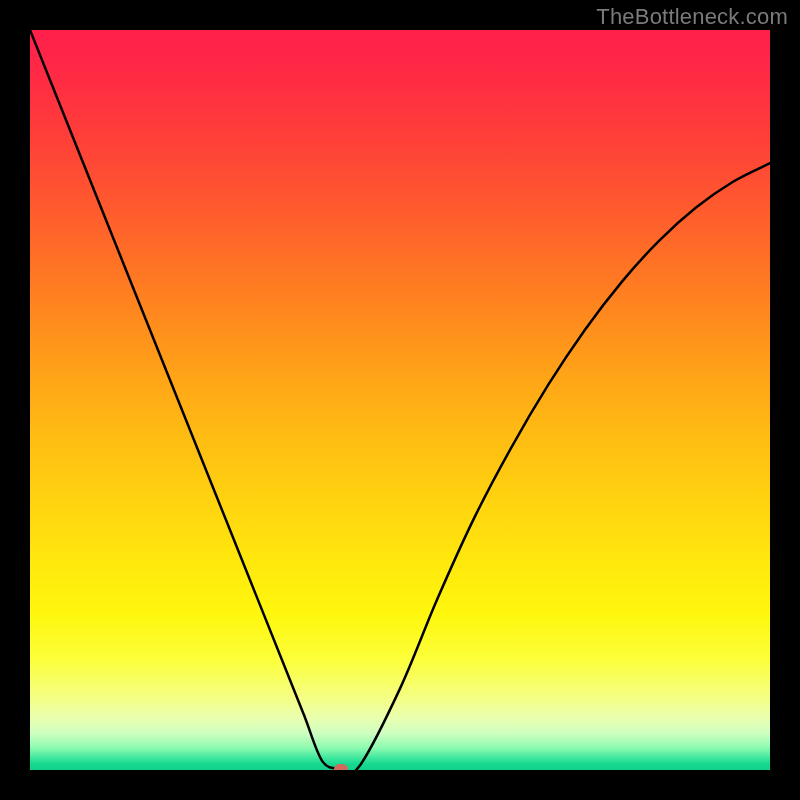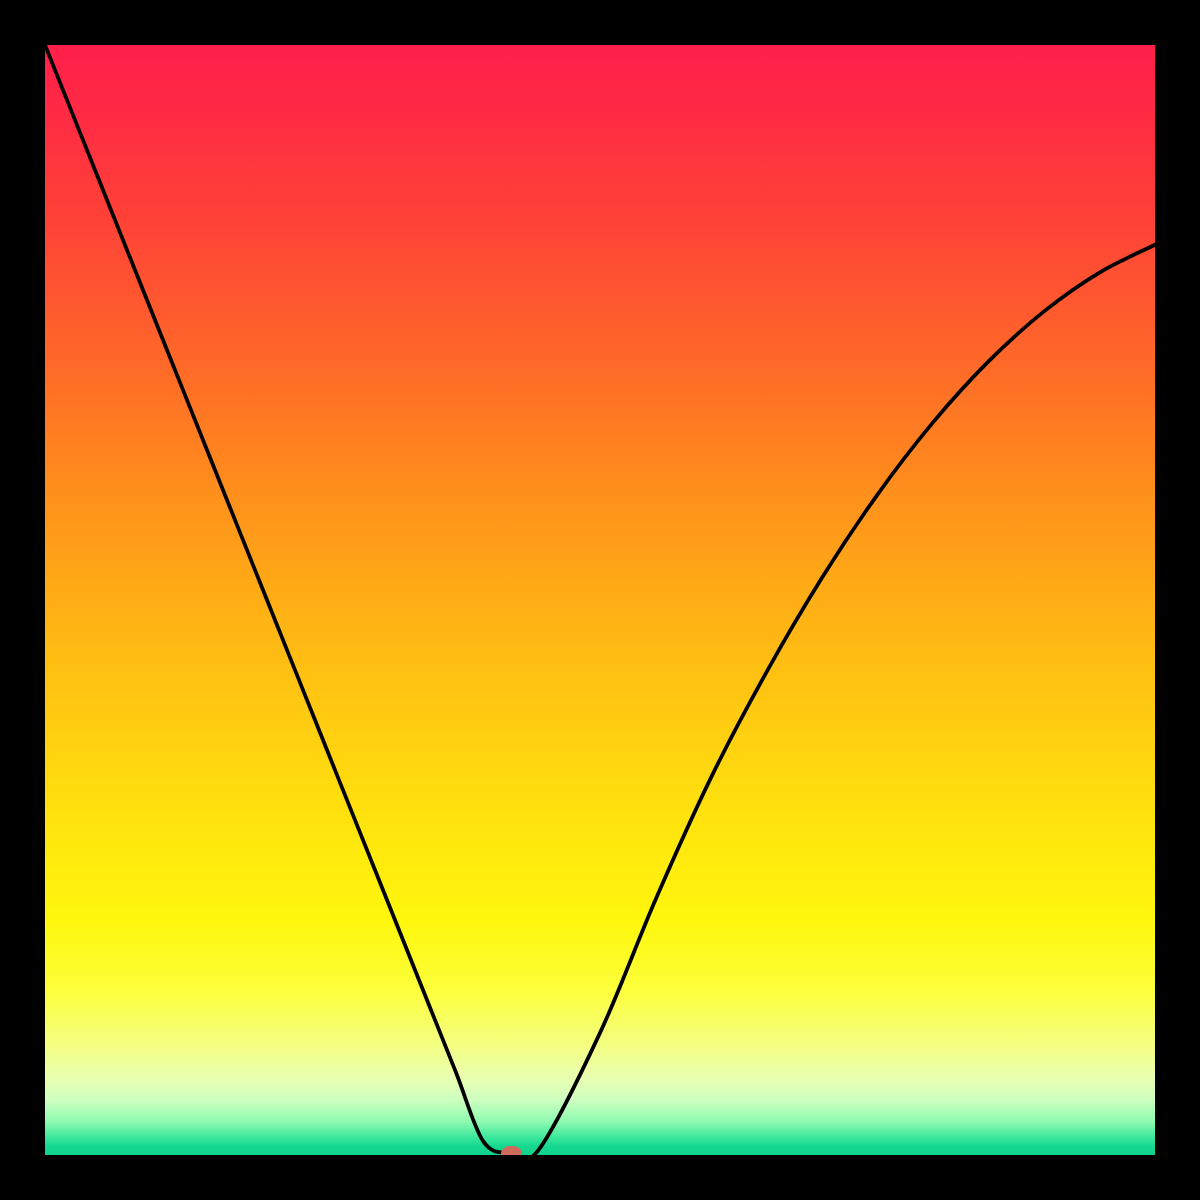--- a/index.html
+++ b/index.html
@@ -77,20 +77,21 @@
     background: #d06a5c;
     border-radius: 6px / 5px;
     transform: translate(-50%, -50%);
     z-index: 3;
   }
 </style>
 </head>
 <body>
 
 <div class="frame">
+  <div class="watermark">TheBottleneck.com</div>
 
   <div class="plot-area">
     <div class="gradient"></div>
 
     <svg class="curve" viewBox="0 0 740 740" preserveAspectRatio="none">
       <path id="curve-path" fill="none" stroke="#000" stroke-width="2.5" stroke-linecap="round" d="M 0.00 0.00 C 6.17 15.42, 24.67 61.67, 37.00 92.50 C 49.33 123.33, 61.67 154.17, 74.00 185.00 C 86.33 215.83, 98.67 246.67, 111.00 277.50 C 123.33 308.33, 135.67 339.17, 148.00 370.00 C 160.33 400.83, 172.67 431.67, 185.00 462.50 C 197.33 493.33, 210.90 527.25, 222.00 555.00 C 233.10 582.75, 242.97 607.42, 251.60 629.00 C 260.23 650.58, 267.02 667.48, 273.80 684.50 C 280.58 701.52, 286.13 722.12, 292.30 731.12 C 298.47 740.12, 304.63 737.66, 310.80 738.52 C 316.97 739.38, 319.43 749.62, 329.30 736.30 C 339.17 722.98, 357.05 686.35, 370.00 658.60 C 382.95 630.85, 394.67 598.17, 407.00 569.80 C 419.33 541.43, 431.67 513.68, 444.00 488.40 C 456.33 463.12, 468.67 440.30, 481.00 418.10 C 493.33 395.90, 505.67 374.93, 518.00 355.20 C 530.33 335.47, 542.67 316.97, 555.00 299.70 C 567.33 282.43, 579.67 266.40, 592.00 251.60 C 604.33 236.80, 616.67 223.23, 629.00 210.90 C 641.33 198.57, 653.67 187.47, 666.00 177.60 C 678.33 167.73, 690.67 159.10, 703.00 151.70 C 715.33 144.30, 733.83 136.28, 740.00 133.20"></path>
     </svg>
 
     <div class="marker" id="min-marker" style="left: 310.8px; top: 738.52px; background: rgb(208, 106, 92);"></div>
   </div>

